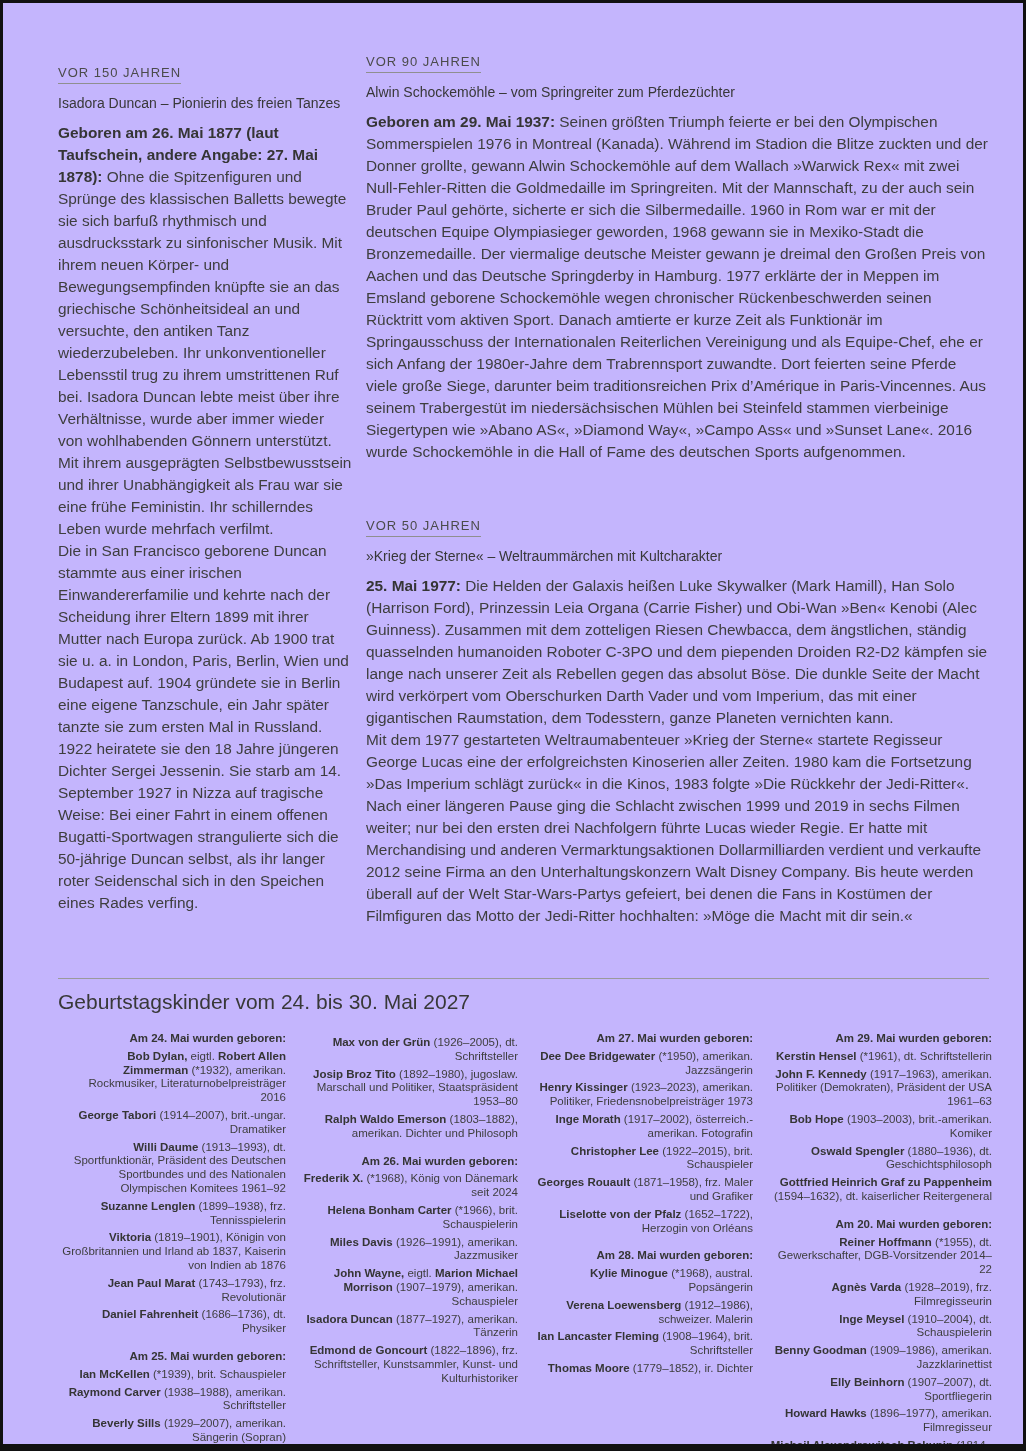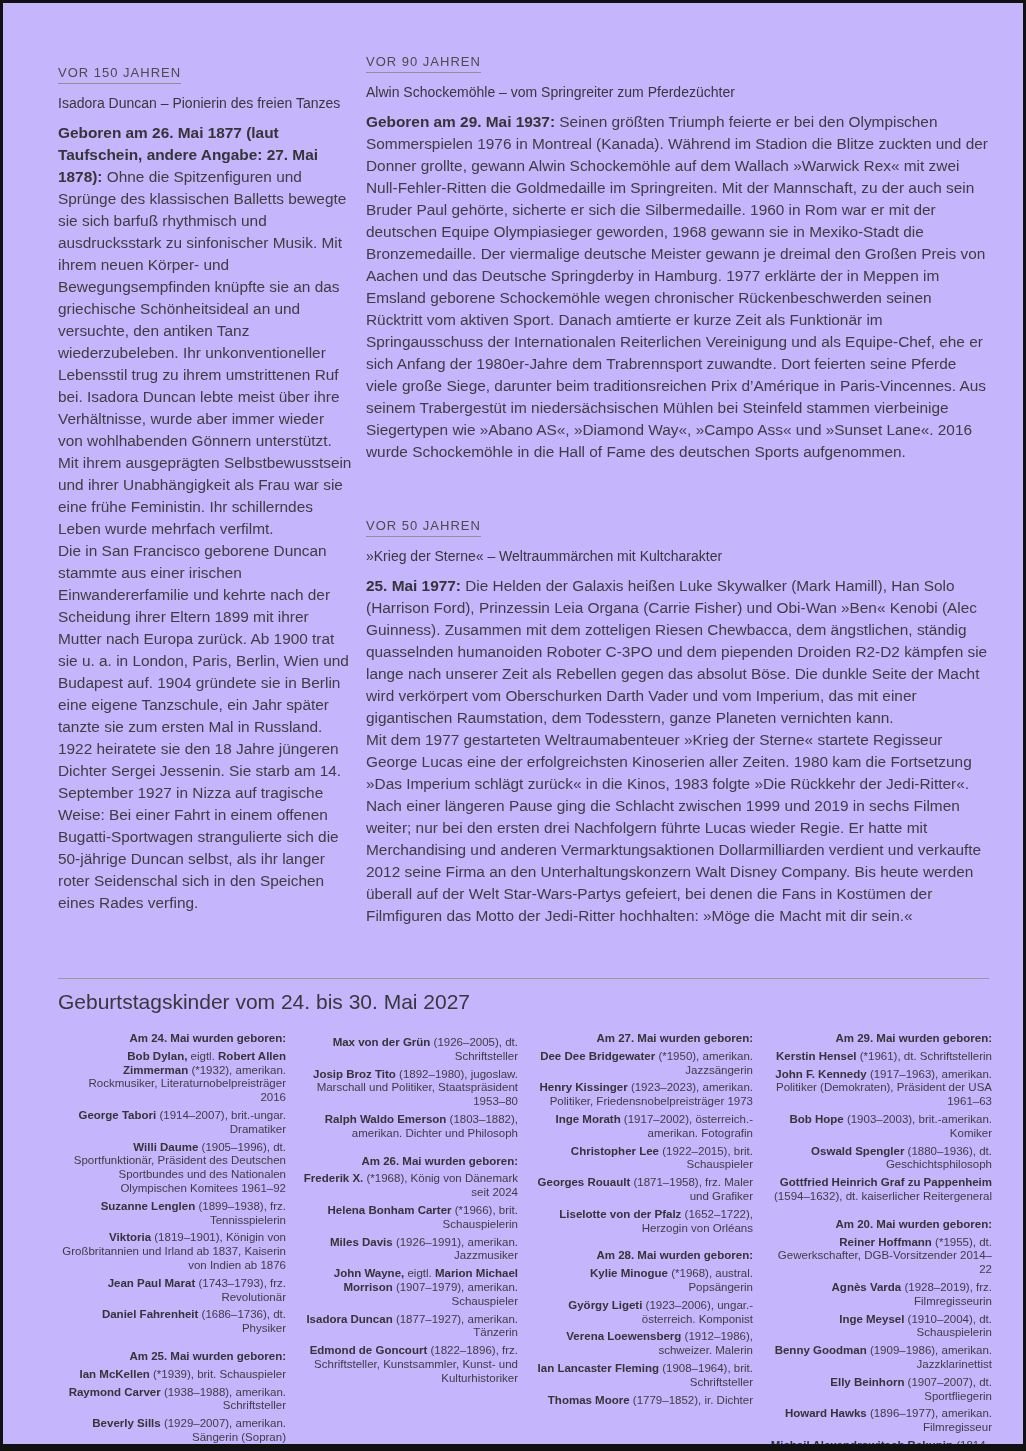--- a/index.html
+++ b/index.html
@@ -64,21 +64,21 @@
     </div>
   </div>
 
   <div class="divider"></div>
 
   <h2 class="bday-title">Geburtstagskinder vom 24. bis 30. Mai 2027</h2>
   <div class="bday-col bday-col-1">
       <p class="bh">Am 24. Mai wurden geboren:</p>
       <p><span class="bn">Bob Dylan,</span><span> eigtl. </span><span class="bn">Robert Allen Zimmerman</span><span> (*1932), amerikan. Rockmusiker, Literaturnobelpreisträger 2016</span></p>
       <p><span class="bn">George Tabori</span><span> (1914–2007), brit.-ungar. Dramatiker</span></p>
-      <p><span class="bn">Willi Daume</span><span> (1905–1996), dt. Sportfunktionär, Präsident des Deutschen Sportbundes und des Nationalen Olympischen Komitees 1961–92</span></p>
+      <p><span class="bn">Willi Daume</span><span> (1913–1993), dt. Sportfunktionär, Präsident des Deutschen Sportbundes und des Nationalen Olympischen Komitees 1961–92</span></p>
       <p><span class="bn">Suzanne Lenglen</span><span> (1899–1938), frz. Tennisspielerin</span></p>
       <p><span class="bn">Viktoria</span><span> (1819–1901), Königin von Großbritannien und Irland ab 1837, Kaiserin von Indien ab 1876</span></p>
       <p><span class="bn">Jean Paul Marat</span><span> (1743–1793), frz. Revolutionär</span></p>
       <p><span class="bn">Daniel Fahrenheit</span><span> (1686–1736), dt. Physiker</span></p>
       <p class="bh">Am 25. Mai wurden geboren:</p>
       <p><span class="bn">Ian McKellen</span><span> (*1939), brit. Schauspieler</span></p>
       <p><span class="bn">Raymond Carver</span><span> (1938–1988), amerikan. Schriftsteller</span></p>
       <p><span class="bn">Beverly Sills</span><span> (1929–2007), amerikan. Sängerin (Sopran)</span></p>
     </div>
   <div class="bday-col bday-col-2">
@@ -96,21 +96,20 @@
   <div class="bday-col bday-col-3">
       <p class="bh">Am 27. Mai wurden geboren:</p>
       <p><span class="bn">Dee Dee Bridgewater</span><span> (*1950), amerikan. Jazzsängerin</span></p>
       <p><span class="bn">Henry Kissinger</span><span> (1923–2023), amerikan. Politiker, Friedensnobelpreisträger 1973</span></p>
       <p><span class="bn">Inge Morath</span><span> (1917–2002), österreich.-amerikan. Fotografin</span></p>
       <p><span class="bn">Christopher Lee</span><span> (1922–2015), brit. Schauspieler</span></p>
       <p><span class="bn">Georges Rouault</span><span> (1871–1958), frz. Maler und Grafiker</span></p>
       <p><span class="bn">Liselotte von der Pfalz</span><span> (1652–1722), Herzogin von Orléans</span></p>
       <p class="bh">Am 28. Mai wurden geboren:</p>
       <p><span class="bn">Kylie Minogue</span><span> (*1968), austral. Popsängerin</span></p>
-      <p><span class="bn">György Ligeti</span><span> (1923–2006), ungar.-österreich. Komponist</span></p>
       <p><span class="bn">Verena Loewensberg</span><span> (1912–1986), schweizer. Malerin</span></p>
       <p><span class="bn">Ian Lancaster Fleming</span><span> (1908–1964), brit. Schriftsteller</span></p>
       <p><span class="bn">Thomas Moore</span><span> (1779–1852), ir. Dichter</span></p>
     </div>
   <div class="bday-col bday-col-4">
       <p class="bh">Am 29. Mai wurden geboren:</p>
       <p><span class="bn">Kerstin Hensel</span><span> (*1961), dt. Schriftstellerin</span></p>
       <p><span class="bn">John F. Kennedy</span><span> (1917–1963), amerikan. Politiker (Demokraten), Präsident der USA 1961–63</span></p>
       <p><span class="bn">Bob Hope</span><span> (1903–2003), brit.-amerikan. Komiker</span></p>
       <p><span class="bn">Oswald Spengler</span><span> (1880–1936), dt. Geschichtsphilosoph</span></p>

